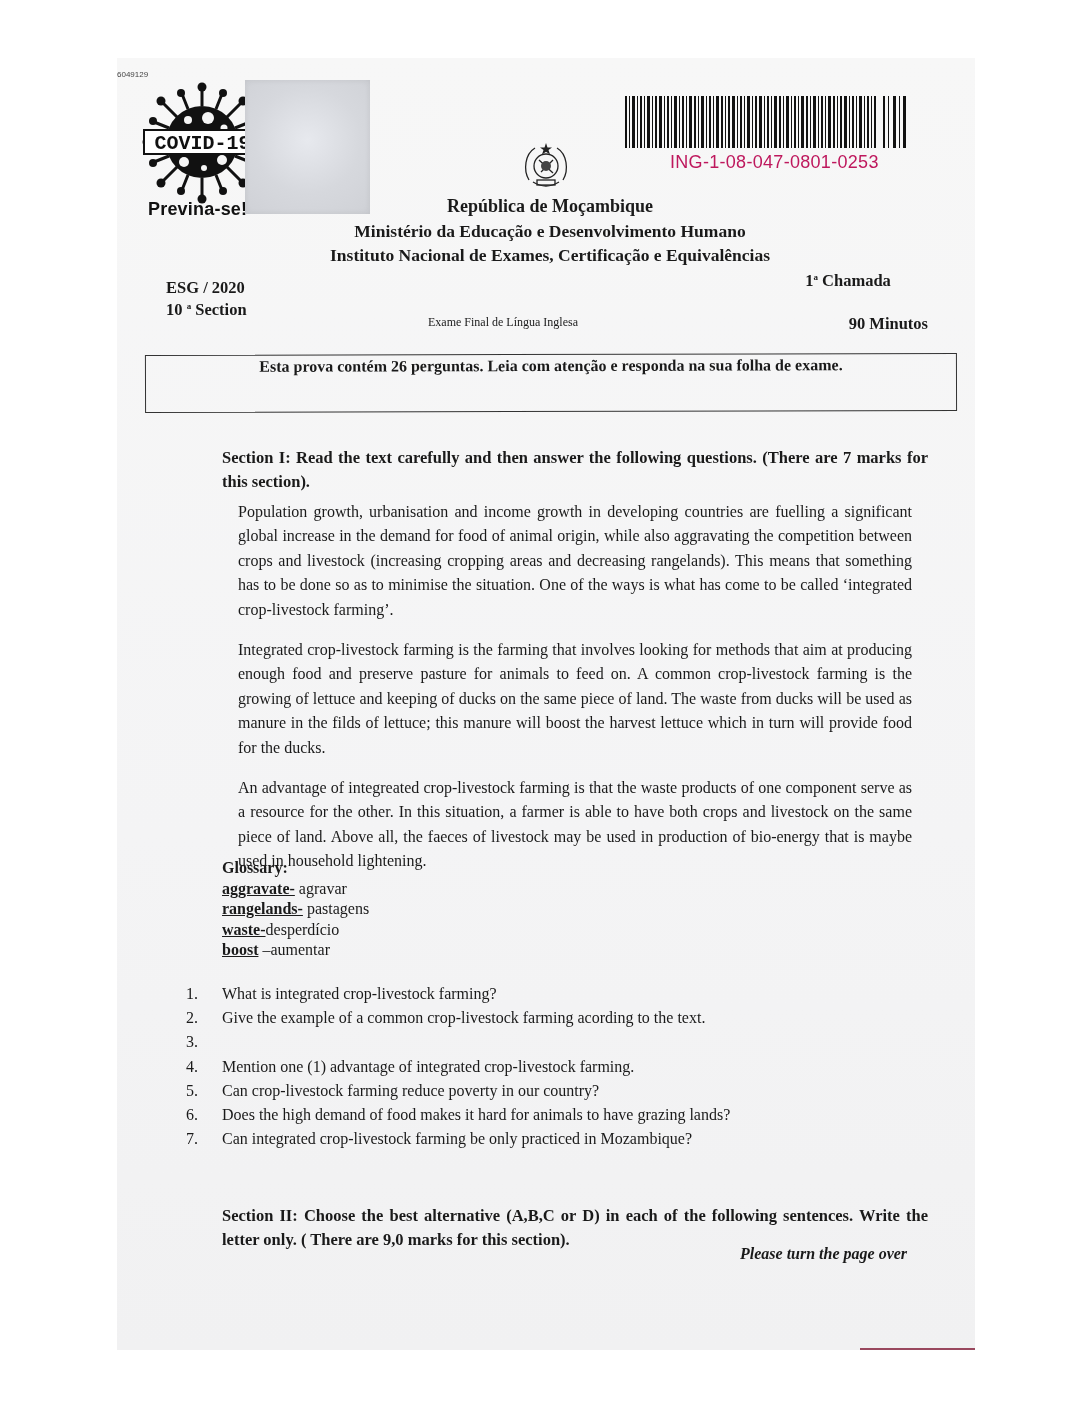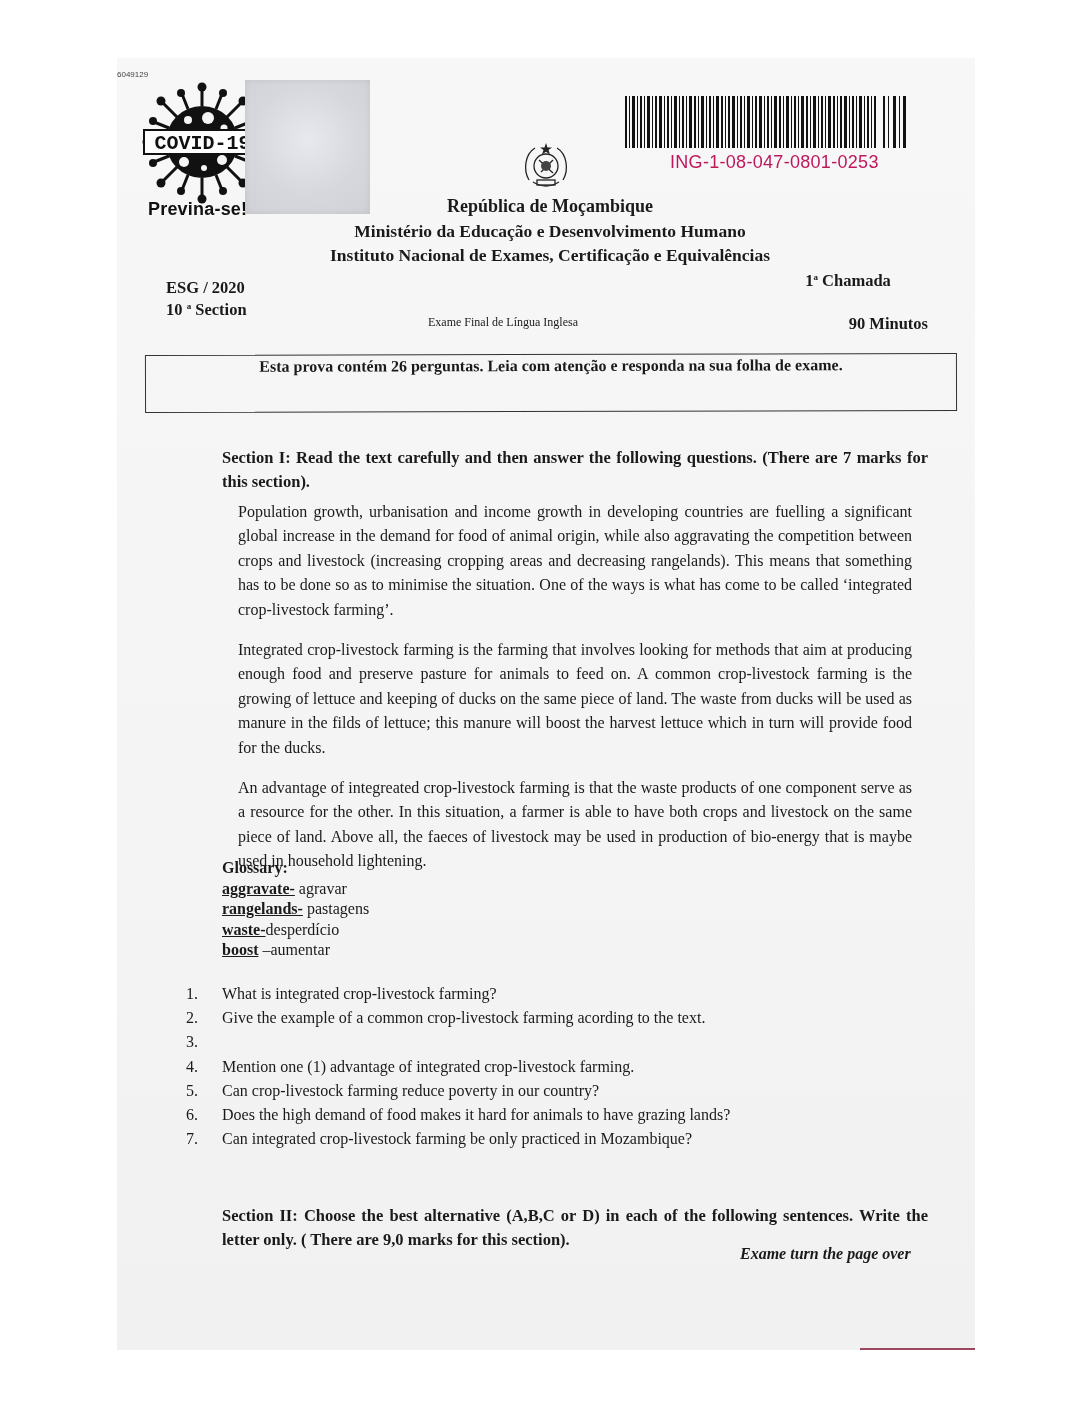--- a/index.html
+++ b/index.html
@@ -375,13 +375,13 @@
       <span>Does the high demand of food makes it hard for animals to have grazing lands?</span>
     </li>
   <li>
       <span class="num">7.</span>
       <span>Can integrated crop-livestock farming be only practiced in Mozambique?</span>
     </li>
 </ol>
 
 <div class="abs section-heading sec2">Section II: Choose the best alternative (A,B,C or D) in each of the following sentences. Write the letter only. ( There are 9,0 marks for this section).</div>
 
-<div class="abs turn-page">Exame turn the page over</div>
+<div class="abs turn-page">Please turn the page over</div>
 
 </body></html>

